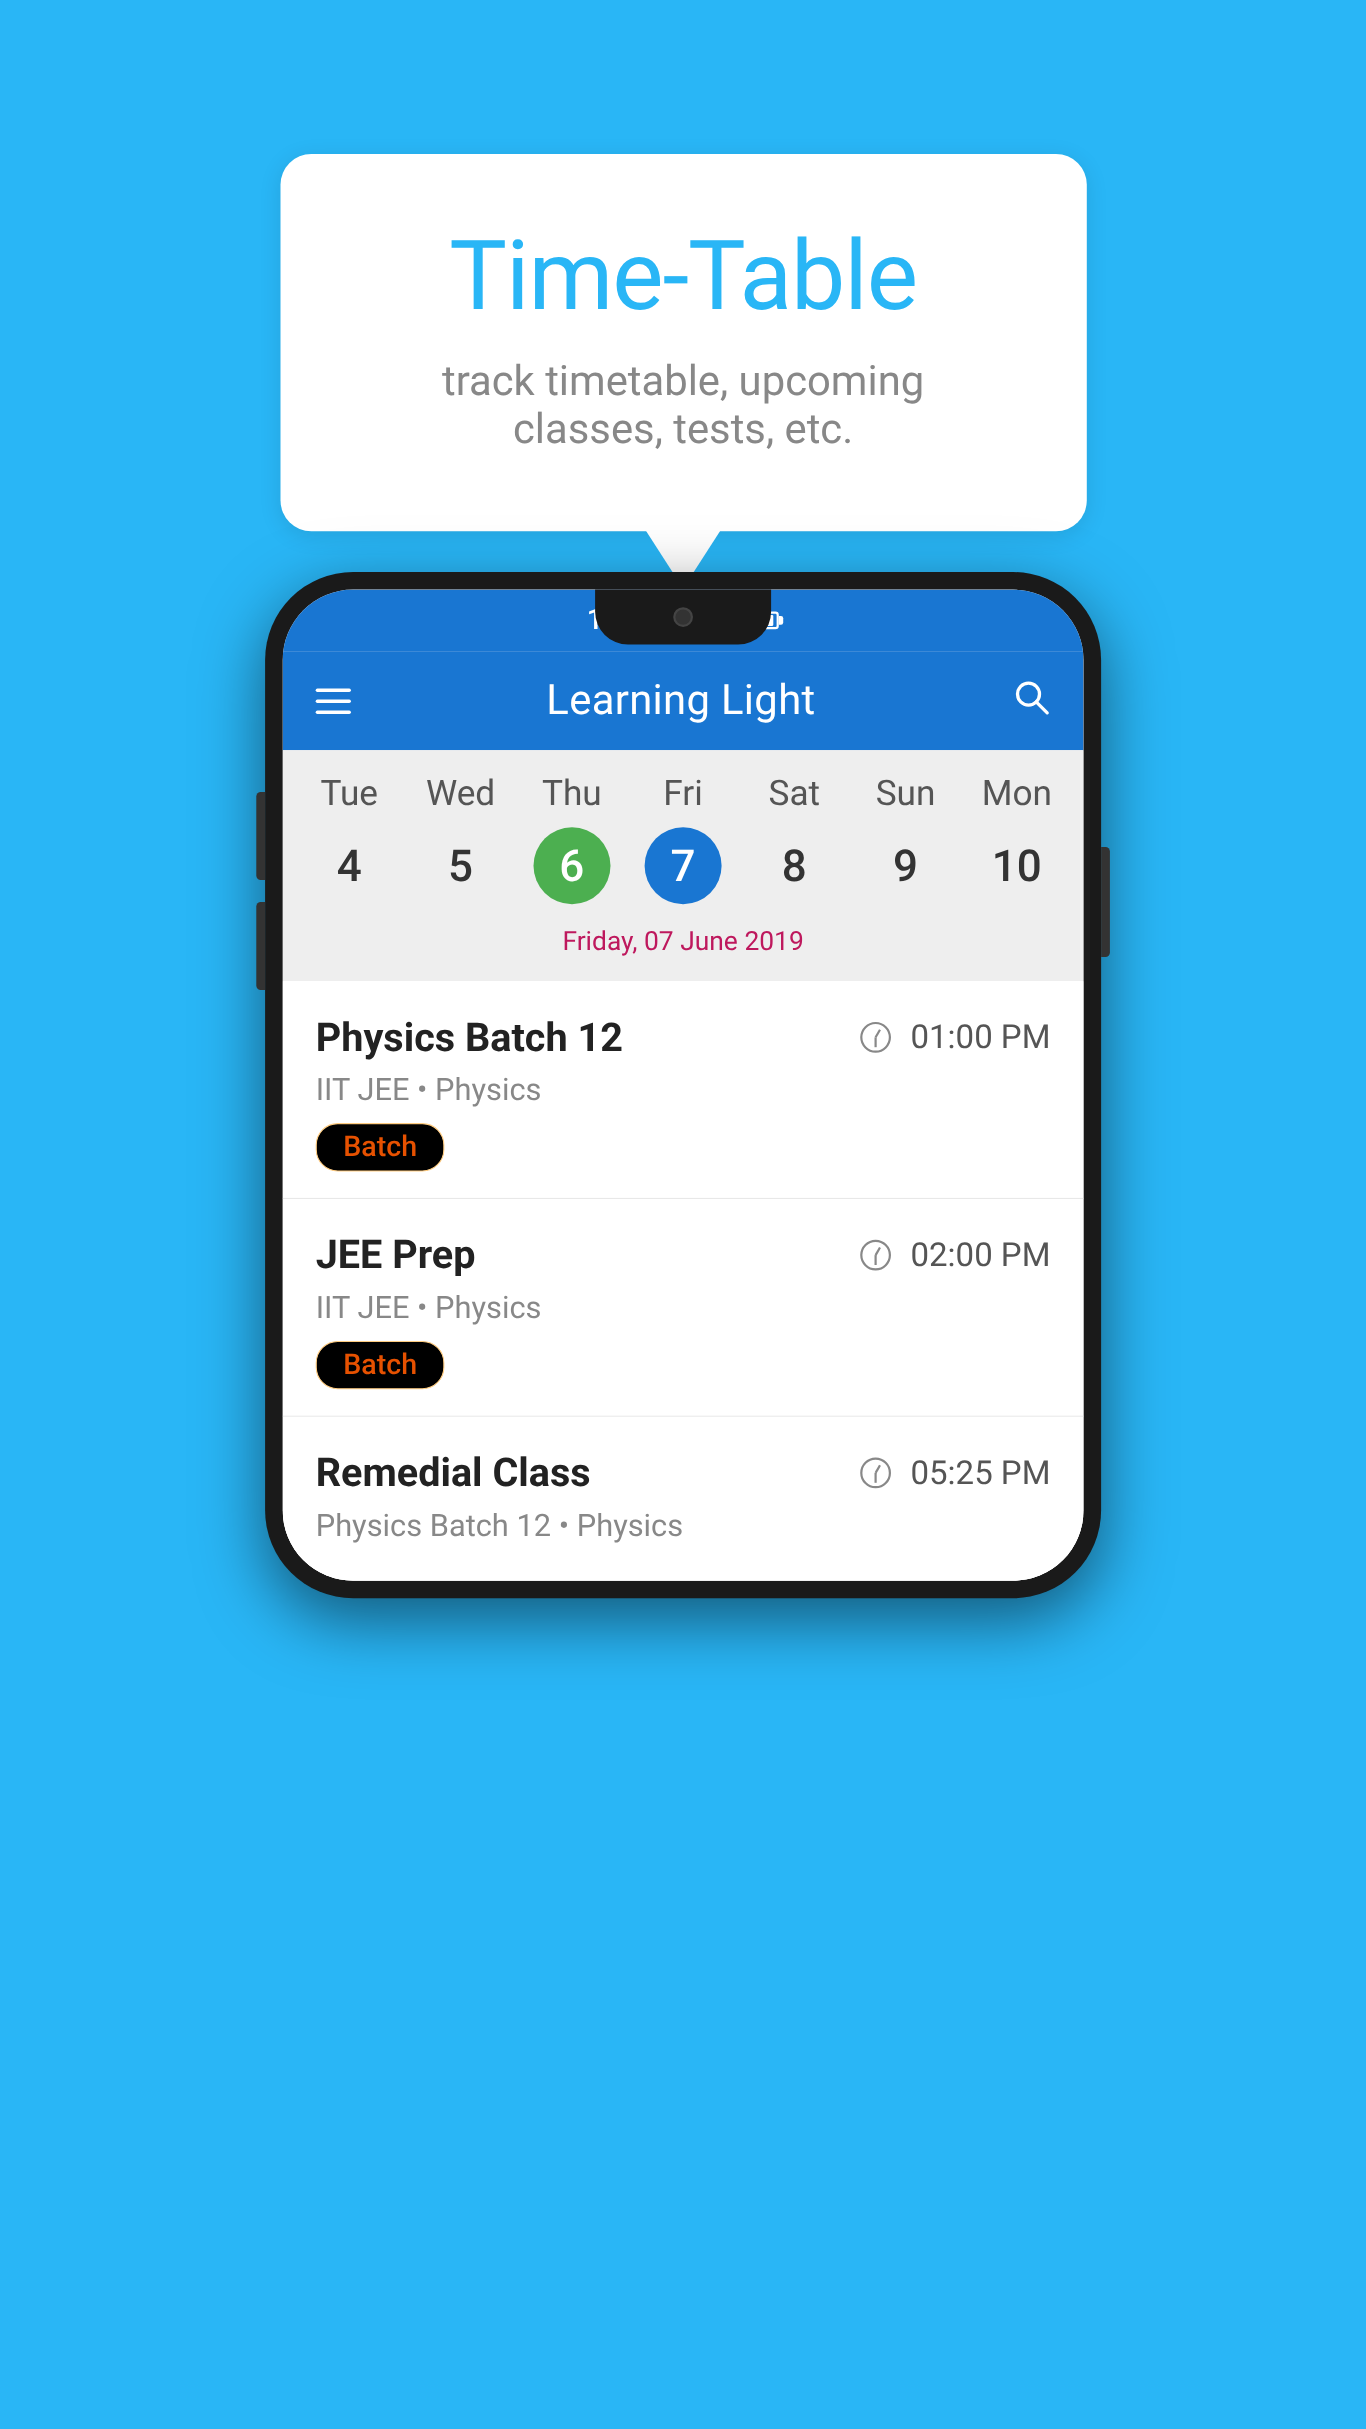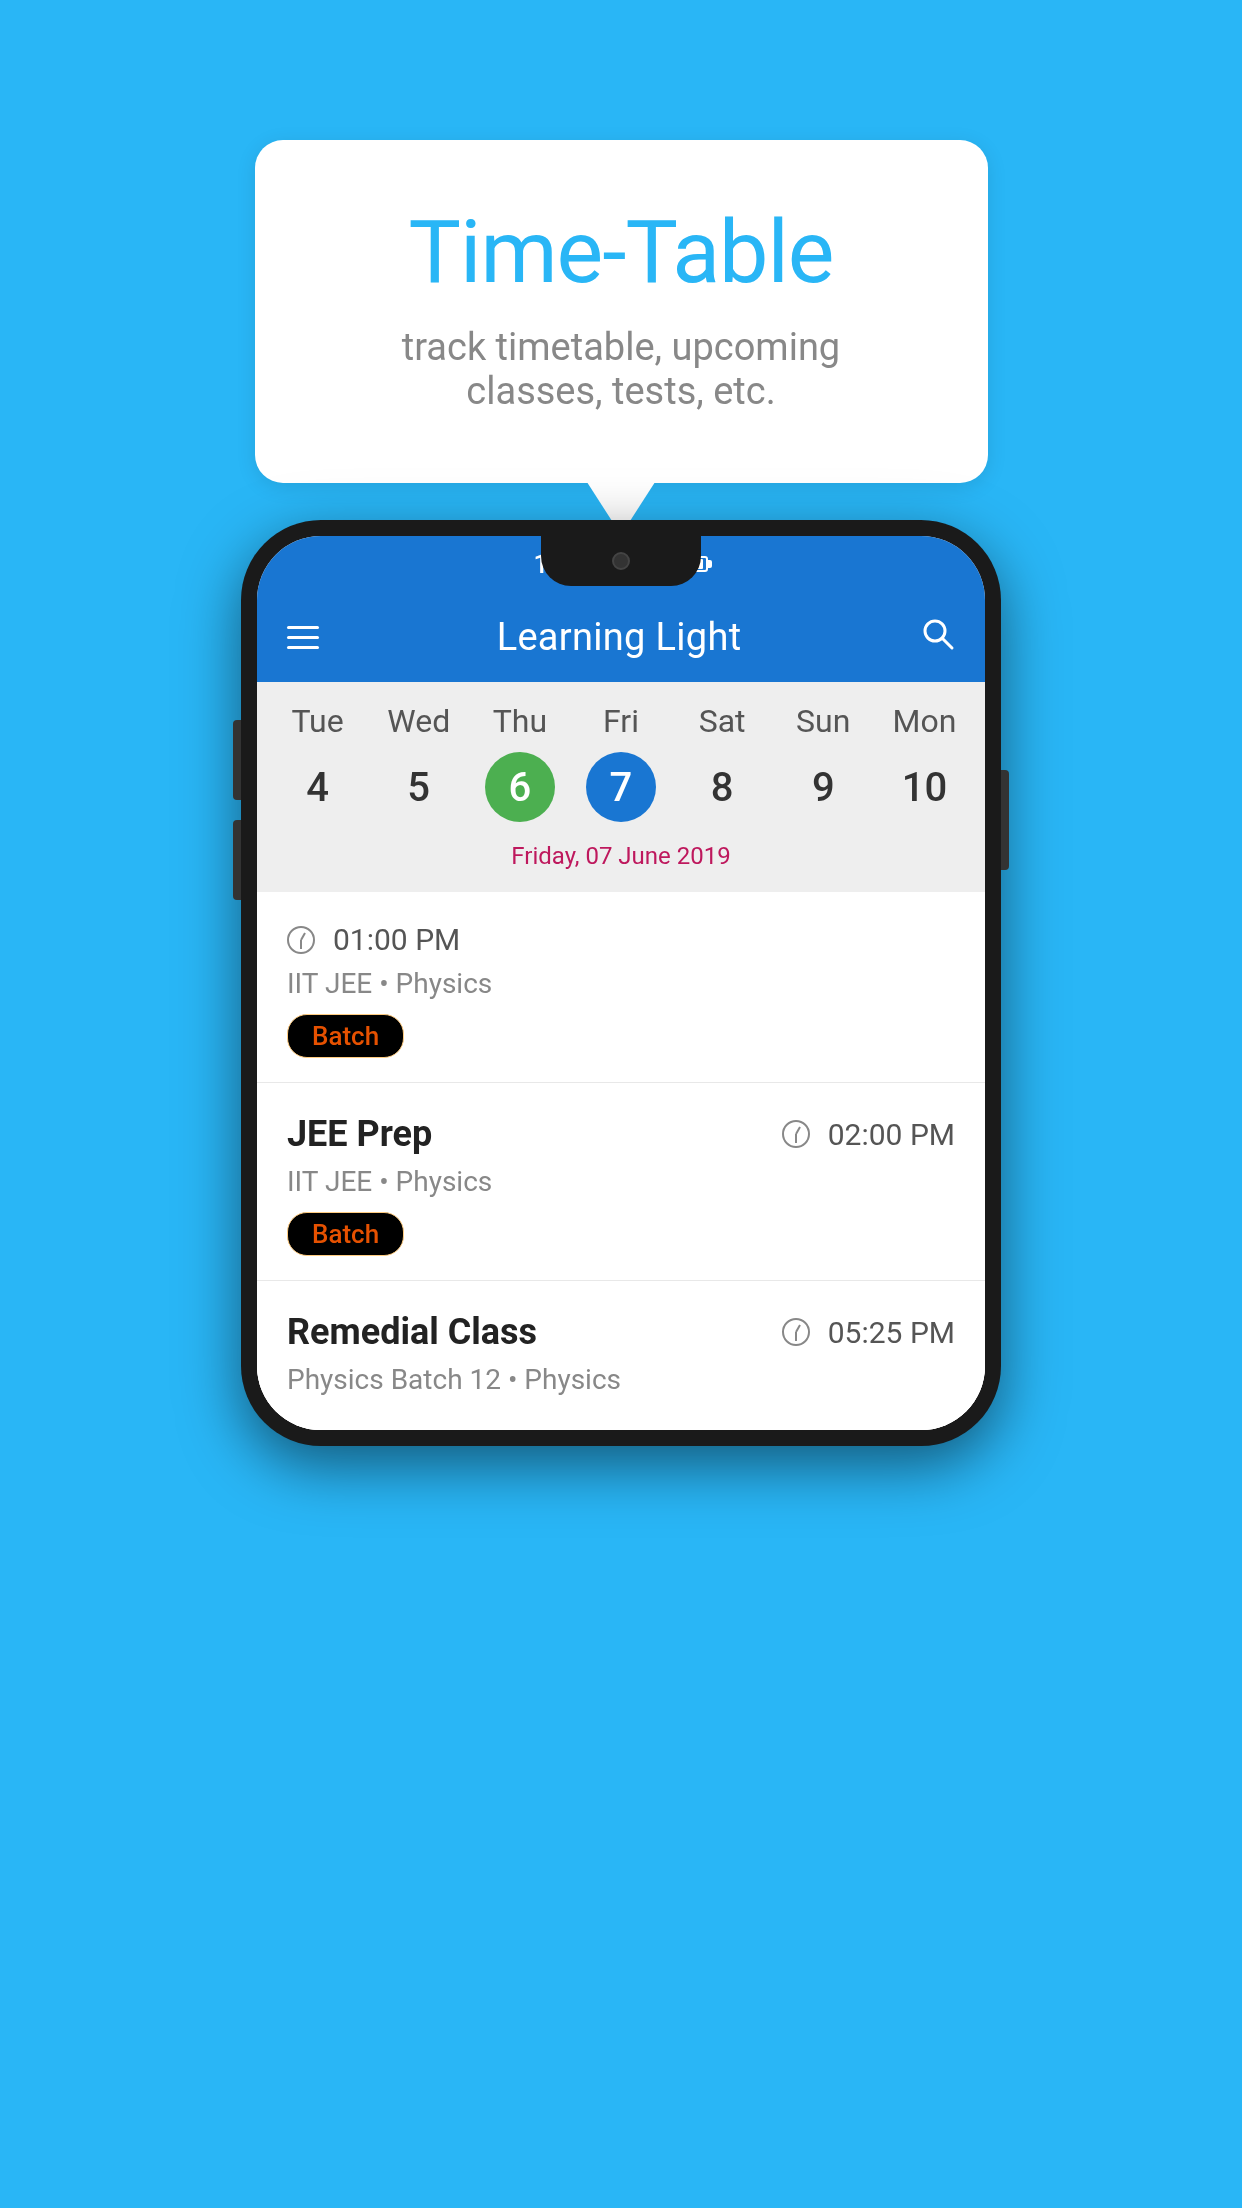--- a/index.html
+++ b/index.html
@@ -464,20 +464,21 @@
           <div class="day-num">9</div>
           <div class="day-num">10</div>
         </div>
         <div class="selected-date-label">Friday, 07 June 2019</div>
       </div>
 
       <div class="schedule-list">
 
         <div class="schedule-item">
           <div class="schedule-item-header">
+            <span class="schedule-title">Physics Batch 12</span>
             <div class="schedule-time">
               <div class="clock-icon">
                 <div class="clock-hand-h"></div>
                 <div class="clock-hand-m"></div>
               </div>
               <span>01:00 PM</span>
             </div>
           </div>
           <div class="schedule-sub">IIT JEE • Physics</div>
           <div class="batch-tag">Batch</div>

